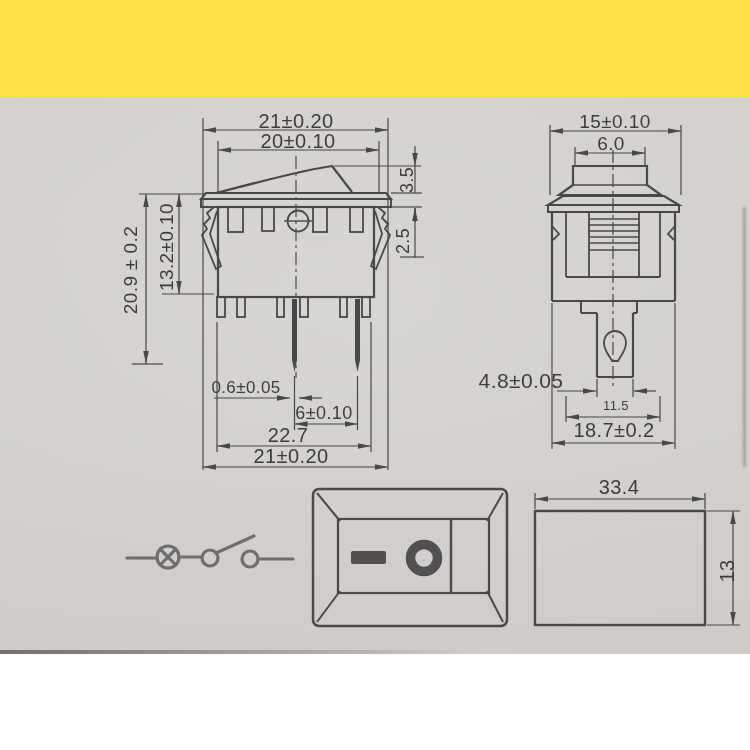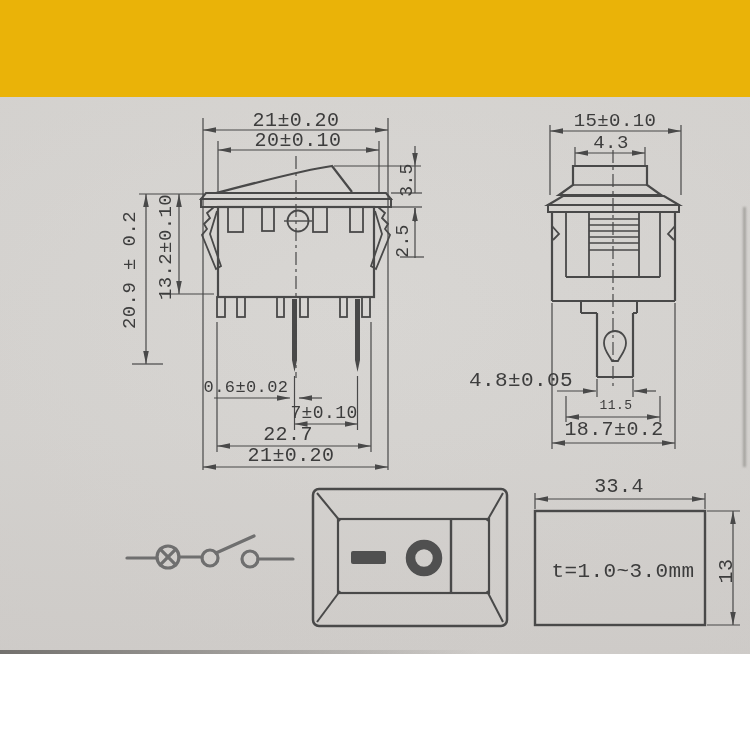--- a/index.html
+++ b/index.html
@@ -1,16 +1,16 @@
 <!DOCTYPE html>
 <html><head>
 <meta charset="utf-8">
 <style>
   html,body{margin:0;padding:0;background:#ffffff;width:750px;height:750px;overflow:hidden}
-  #stage{position:relative;width:750px;height:588px;background:#eab308;font-family:Liberation Mono, monospace}
+  #stage{position:relative;width:750px;height:588px;background:#fde047;font-family:Liberation Sans, sans-serif}
   #paper{position:absolute;left:0;top:97px;width:750px;height:557px;
     background:
       radial-gradient(120% 95% at 48% 38%, rgba(223,221,218,0) 0%, rgba(200,197,194,.55) 100%),
       linear-gradient(180deg,#d9d7d4 0%,#d7d5d2 60%,#d2cfcc 100%);}
   #paper-edge-bottom{position:absolute;left:0;bottom:0;width:64%;height:4px;
     background:linear-gradient(to right, rgba(92,90,87,.8), rgba(92,90,87,0));}
   #paper-edge-right{position:absolute;right:4px;top:110px;width:3px;height:260px;
     background:rgba(110,108,104,.45);filter:blur(1.2px);}
   #photo{position:absolute;left:0;top:0;width:750px;height:750px;filter:blur(.35px) contrast(.97);}
   svg{position:absolute;left:0;top:0}
@@ -185,28 +185,27 @@
       <line x1="258" y1="559" x2="293" y2="559"></line>
     </g>
   </svg>
 
   <div class="lbl" style="left:296px;top:121px;font-size:20px">21±0.20</div>
   <div class="lbl" style="left:298px;top:141px;font-size:20px">20±0.10</div>
   <div class="lbl rot" style="left:407px;top:180px;font-size:18px">3.5</div>
   <div class="lbl rot" style="left:403px;top:241px;font-size:18px">2.5</div>
   <div class="lbl rot" style="left:130px;top:270px;font-size:19px">20.9 ± 0.2</div>
   <div class="lbl rot" style="left:166px;top:247px;font-size:19px">13.2±0.10</div>
-  <div class="lbl" style="left:246px;top:387px;font-size:17px">0.6±0.02</div>
-  <div class="lbl" style="left:324px;top:413px;font-size:18px">7±0.10</div>
+  <div class="lbl" style="left:246px;top:387px;font-size:17px">0.6±0.05</div>
+  <div class="lbl" style="left:324px;top:413px;font-size:18px">6±0.10</div>
   <div class="lbl" style="left:288px;top:435px;font-size:20px">22.7</div>
   <div class="lbl" style="left:291px;top:456px;font-size:20px">21±0.20</div>
 
   <div class="lbl" style="left:615px;top:121px;font-size:19px">15±0.10</div>
-  <div class="lbl" style="left:611px;top:143px;font-size:19px">4.3</div>
+  <div class="lbl" style="left:611px;top:143px;font-size:19px">6.0</div>
   <div class="lbl" style="left:521px;top:380px;font-size:21px">4.8±0.05</div>
   <div class="lbl" style="left:616px;top:405px;font-size:13px">11.5</div>
   <div class="lbl" style="left:614px;top:430px;font-size:20px">18.7±0.2</div>
 
   <div class="lbl" style="left:619px;top:487px;font-size:20px">33.4</div>
   <div class="lbl rot" style="left:727px;top:571px;font-size:20px">13</div>
-  <div class="lbl" style="left:623px;top:571px;font-size:21px">t=1.0~3.0mm</div>
   </div>
 </div>
 
 </body></html>

